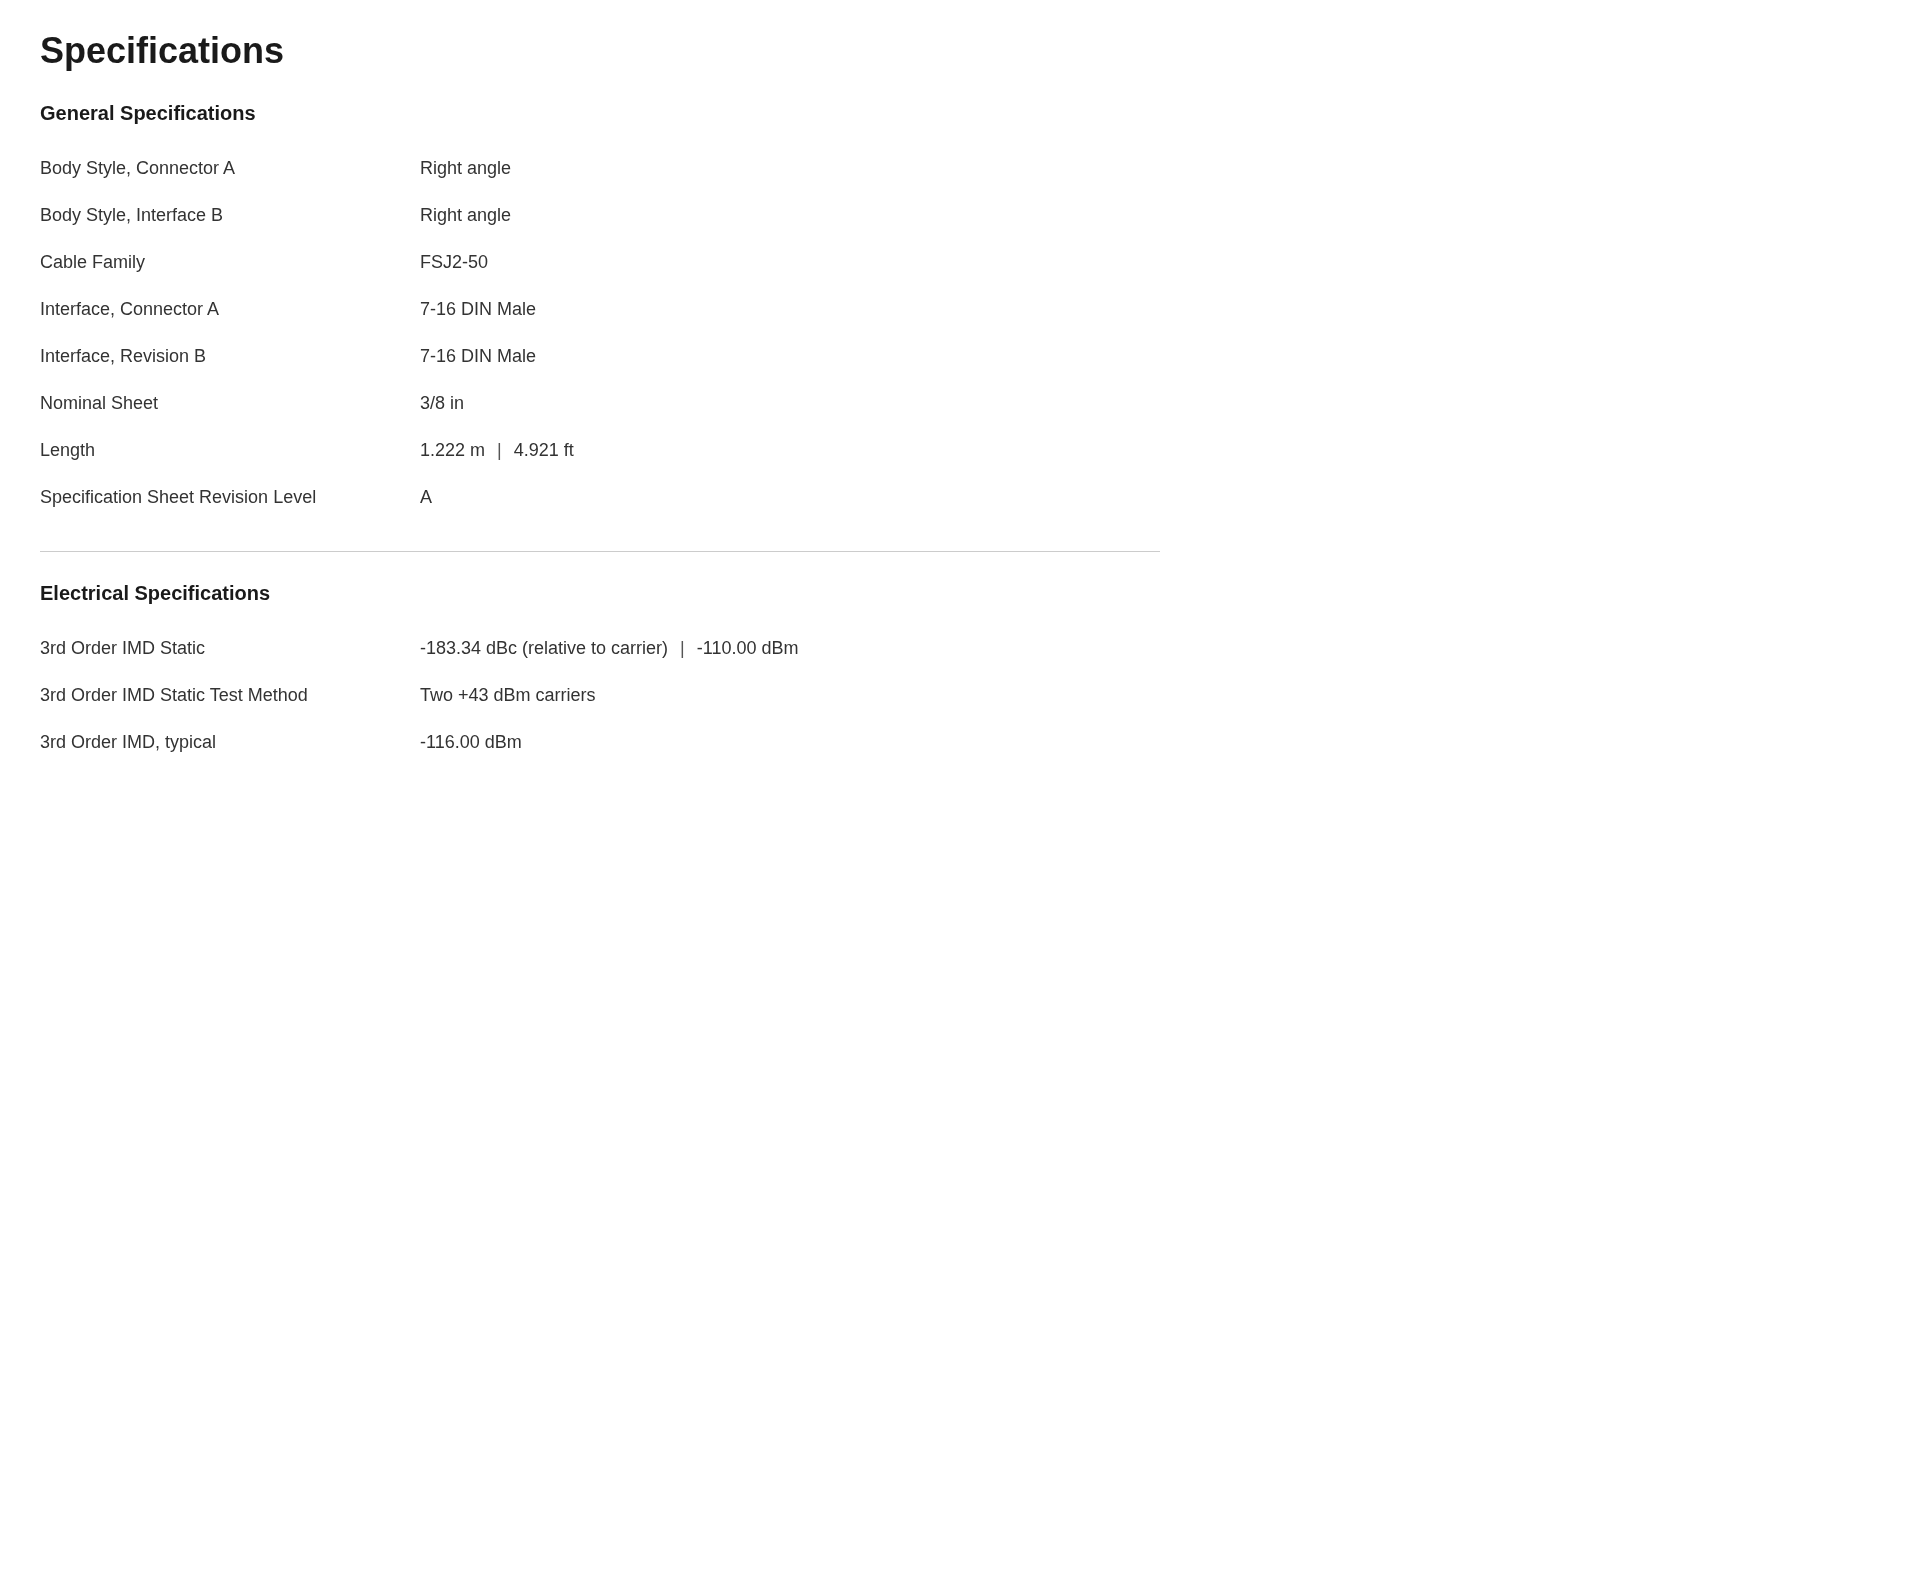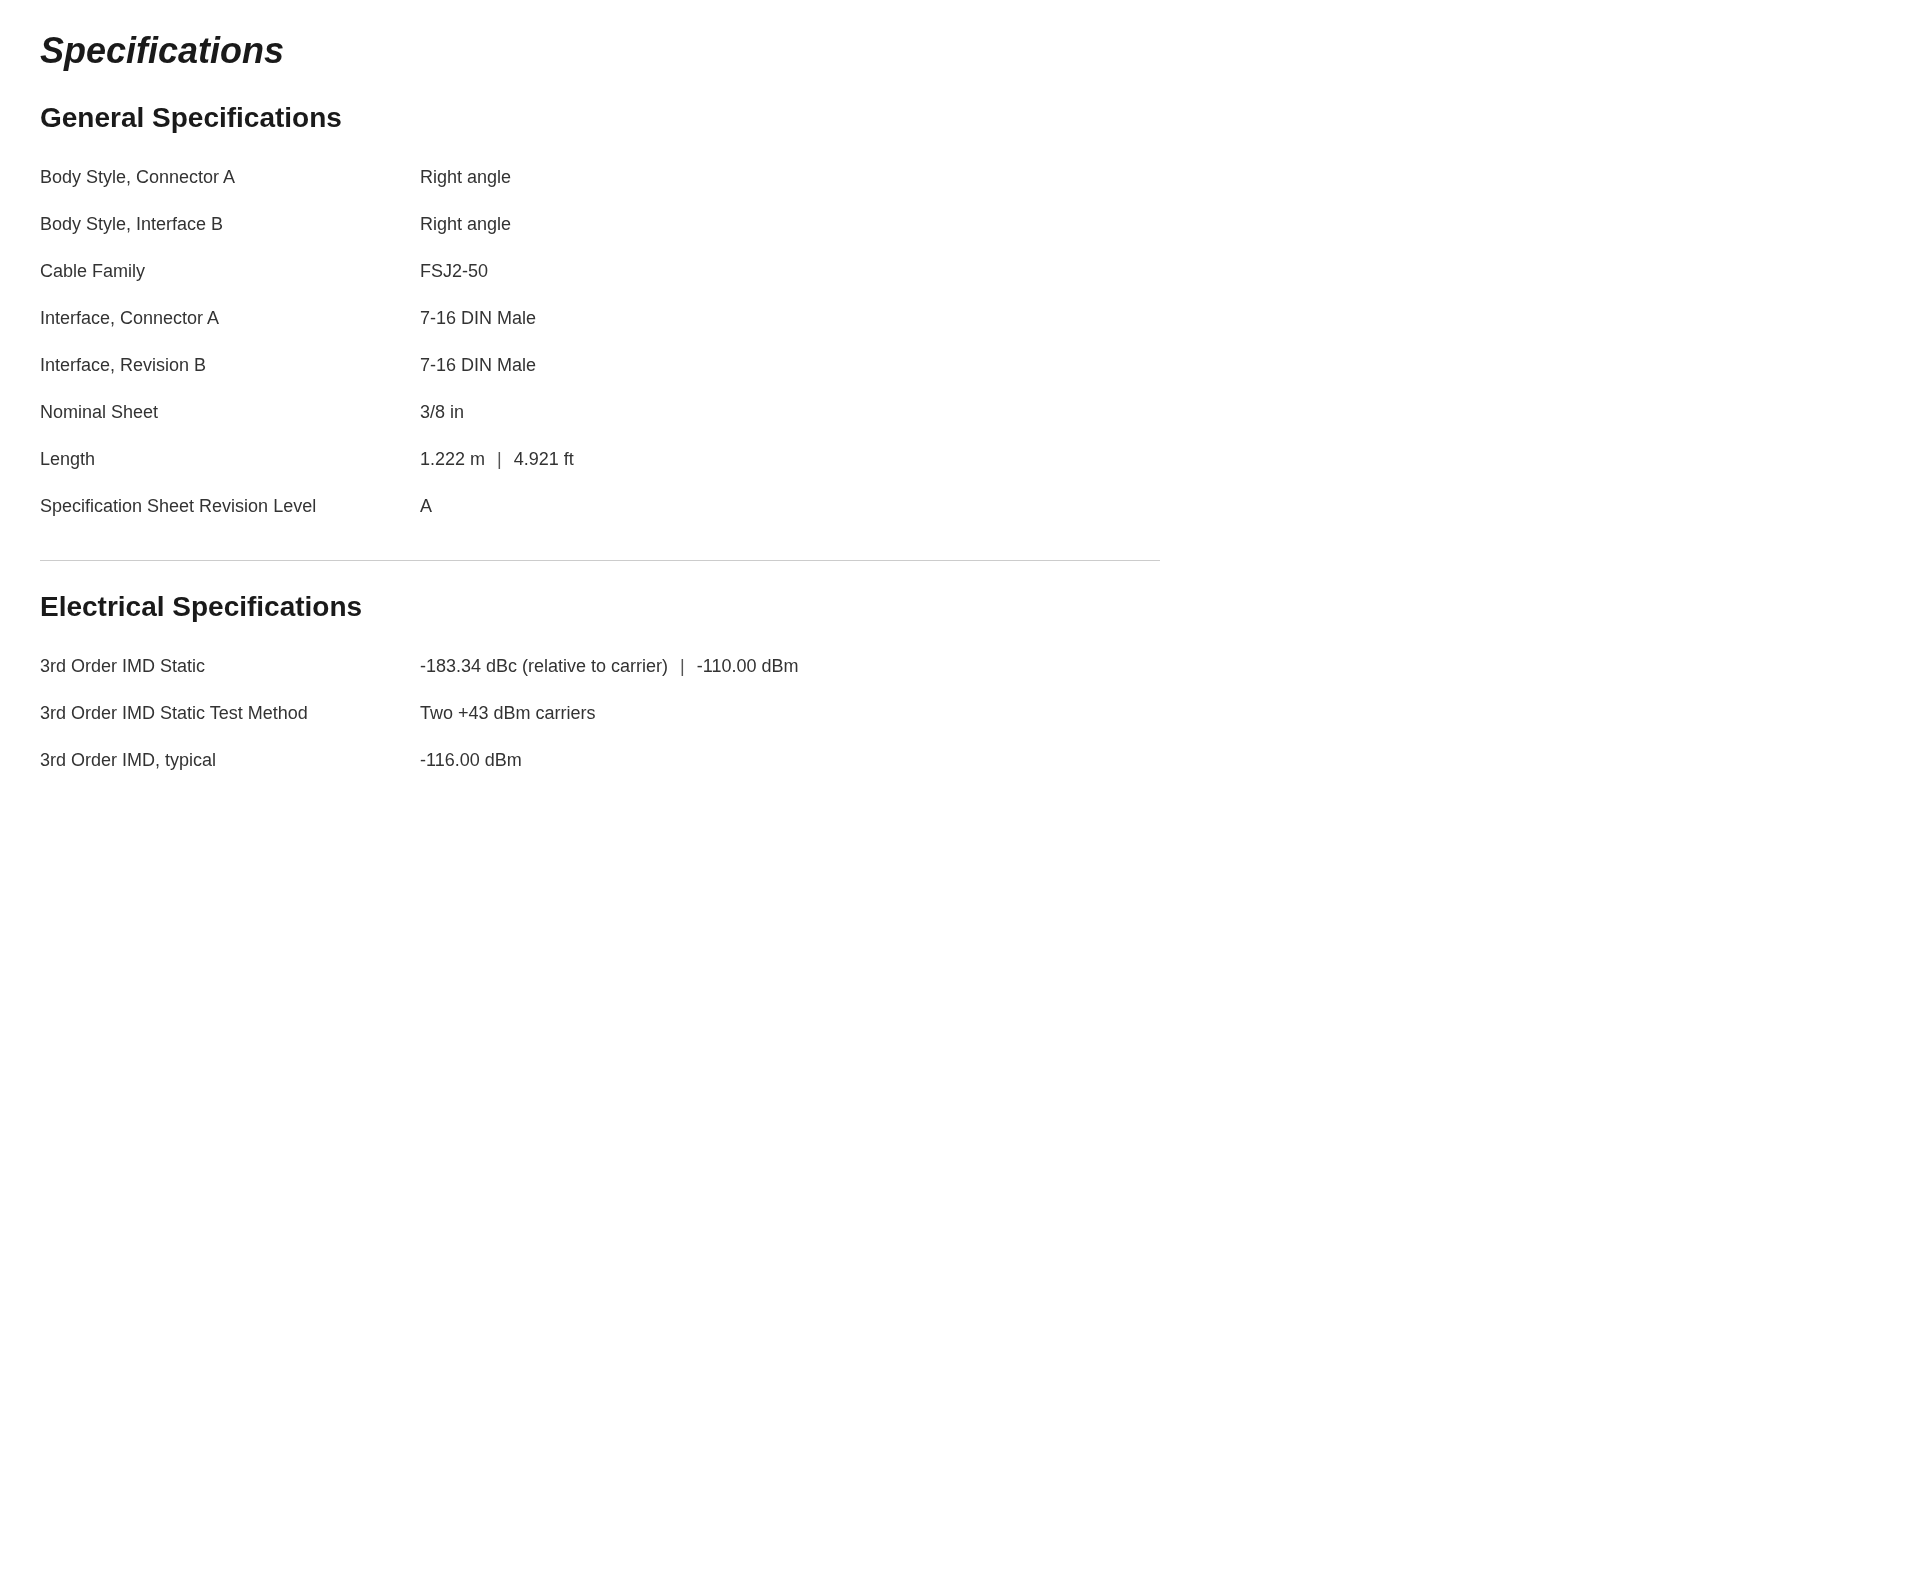--- a/index.html
+++ b/index.html
@@ -15,25 +15,24 @@
       background: #fff;
       padding: 30px 40px;
       max-width: 1200px;
     }
 
     .page-title {
       font-size: 36px;
       font-weight: bold;
       color: #1a1a1a;
       margin-bottom: 30px;
-      font-style: italic;
     }
 
     .section-title {
-      font-size: 28px;
+      font-size: 20px;
       font-weight: bold;
       color: #1a1a1a;
       margin-bottom: 20px;
     }
 
     .spec-table {
       width: 100%;
       border-collapse: collapse;
       margin-bottom: 10px;
     }

